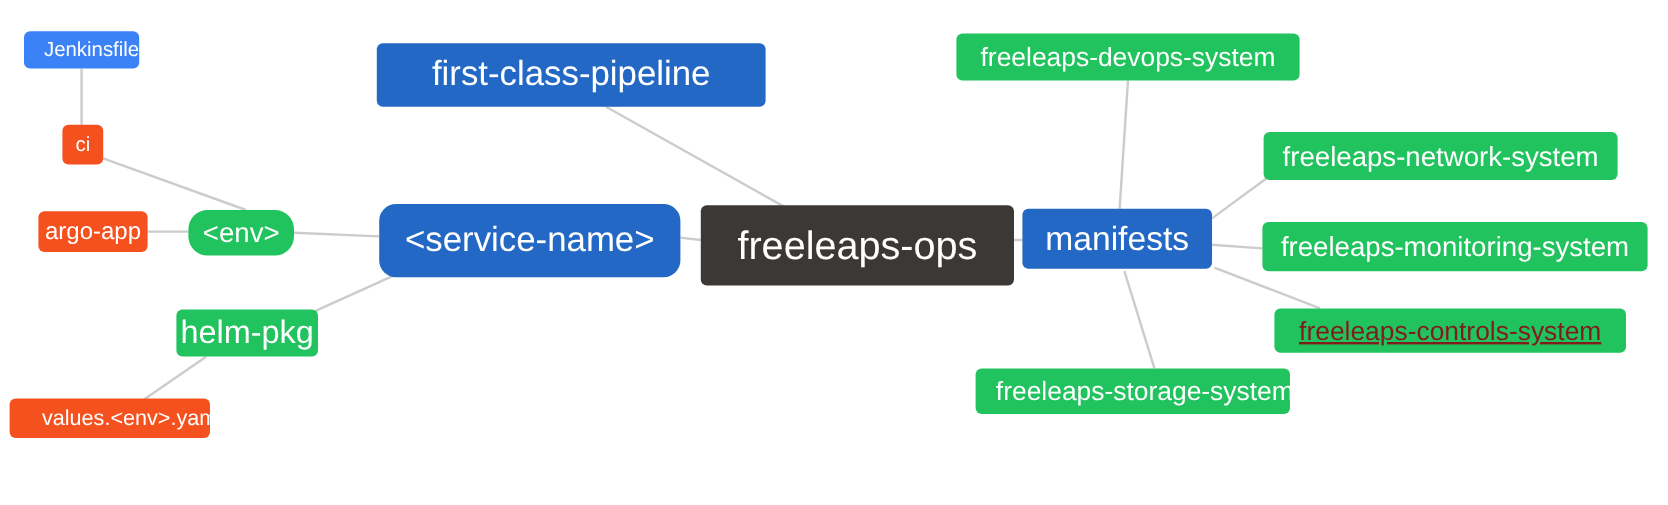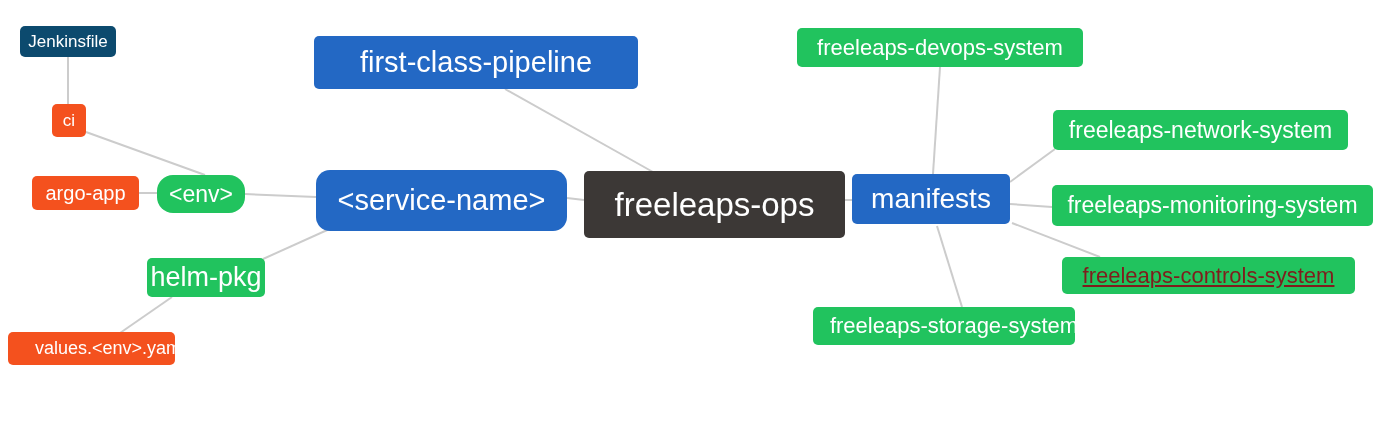--- a/index.html
+++ b/index.html
@@ -35,21 +35,21 @@
     color: #ffffff;
     border-radius: 5px;
     white-space: nowrap;
     box-sizing: border-box;
     cursor: pointer;
     user-select: none;
   }
   
   #n-jenkinsfile          { left:20px;   top:26px;  width:96px;  height:31px; font-size:17px; }
   #n-ci                   { left:52px;   top:104px; width:34px;  height:33px; font-size:17px; }
-  #n-argo-app             { left:32px;   top:176px; width:107px;  height:34px; font-size:20px; }
+  #n-argo-app             { left:32px;   top:176px; width:91px;  height:34px; font-size:20px; }
   #n-env                  { left:157px;  top:175px; width:88px;  height:38px; font-size:23px; }
   #n-service-name         { left:316px;  top:170px; width:251px; height:61px; font-size:29px;border-radius:14px; }
   #n-first-class-pipeline { left:314px;  top:36px;  width:324px; height:53px; font-size:29px; }
   #n-freeleaps-ops        { left:584px;  top:171px; width:261px; height:67px; font-size:33px; }
   #n-manifests            { left:852px;  top:174px; width:158px; height:50px; font-size:28px; }
   #n-devops               { left:797px;  top:28px;  width:286px; height:39px; font-size:22px; }
   #n-network              { left:1053px; top:110px; width:295px; height:40px; font-size:23px; }
   #n-monitoring           { left:1052px; top:185px; width:321px; height:41px; font-size:23px; }
   #n-controls             { left:1062px; top:257px; width:293px; height:37px; font-size:22px; }
   #n-storage              { left:813px;  top:307px; width:262px; height:38px; font-size:22px; }
@@ -71,21 +71,21 @@
     <line x1="505" y1="89" x2="653" y2="172"></line>
     <line x1="567" y1="198" x2="584" y2="200"></line>
     <line x1="845" y1="200" x2="852" y2="200"></line>
     <line x1="940" y1="67" x2="933" y2="174"></line>
     <line x1="1010" y1="182" x2="1055" y2="149"></line>
     <line x1="1010" y1="204" x2="1052" y2="207"></line>
     <line x1="1012" y1="223" x2="1100" y2="257"></line>
     <line x1="937" y1="226" x2="962" y2="307"></line>
   </svg>
 
-  <div class="node" id="n-jenkinsfile" style="background: #0c4a6e; color: rgb(255, 255, 255);">
+  <div class="node" id="n-jenkinsfile" style="background: #3b82f6; color: rgb(255, 255, 255); justify-content: flex-end;">
     <span>Jenkinsfile</span>
   </div>
   <div class="node" id="n-ci" style="background: rgb(244, 81, 30); color: rgb(255, 255, 255);">
     <span>ci</span>
   </div>
   <div class="node" id="n-argo-app" style="background: rgb(244, 81, 30); color: rgb(255, 255, 255);">
     <span>argo-app</span>
   </div>
   <div class="node" id="n-env" style="background: rgb(33, 195, 94); color: rgb(255, 255, 255); border-radius: 16px;">
     <span>&lt;env&gt;</span>

